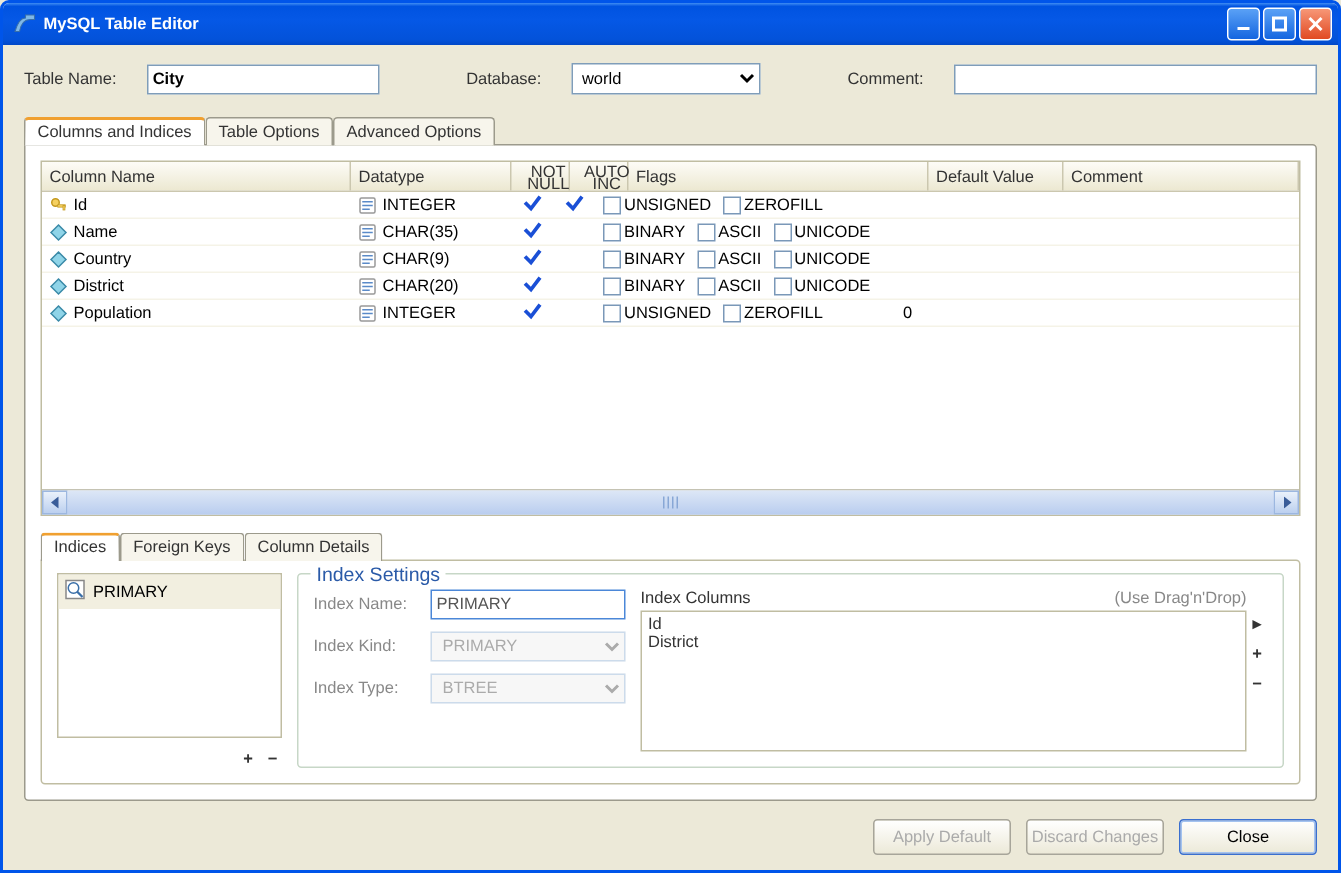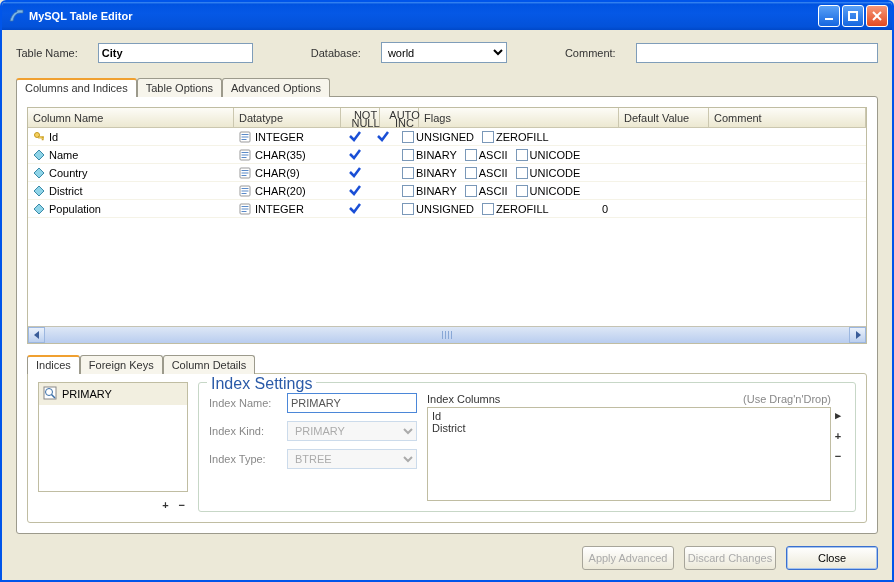--- a/index.html
+++ b/index.html
@@ -63,21 +63,21 @@
 
 .subtabs { display: flex; align-items: flex-end; margin-top: 10px; z-index: 2; position: relative; }
 .subpanel-wrap { border: 1px solid #c0bda2; border-radius: 0 3px 3px 3px; background: #fff; padding: 8px 10px 10px 10px; display: flex; gap: 10px; min-height: 150px; }
 
 .indexlist { width: 150px; display: flex; flex-direction: column; }
 .indexlist .list { border: 1px solid #c0bda2; flex: 1; background: #fff; overflow: hidden; }
 .indexlist .item { display: flex; align-items: center; gap: 5px; padding: 3px 4px; background: #f2efe0; }
 .indexlist .addremove { text-align: right; padding-top: 4px; font-size: 14px; font-weight: bold; color: #333; letter-spacing: 3px; }
 
 .fieldset { border: 1px solid #c7d7c7; flex: 1; border-radius: 3px; padding: 10px 10px 10px 10px; position: relative; }
-.fieldset .legend { position: absolute; top: -8px; left: 8px; background: #fff; padding: 0 4px; color: #2a5aa8; font-size: 16px; }
+.fieldset .legend { position: absolute; top: -8px; left: 8px; background: #fff; padding: 0 4px; color: #2a5aa8; font-size: 13px; }
 .setrow { display: flex; align-items: center; margin-bottom: 8px; gap: 8px; }
 .setrow .slabel { width: 70px; color: #888; }
 .setrow input, .setrow select { width: 130px; height: 20px; border: 1px solid #b7cde3; padding: 1px 3px; background: #f5f5f5; color: #888; }
 .setrow input.active { border-color: #4b87d8; background: #fff; color: #555; }
 
 .idxcols { display: flex; flex-direction: column; flex: 1; margin-left: 10px; }
 .idxcols .toprow2 { display: flex; justify-content: space-between; color: #333; margin-bottom: 2px; }
 .idxcols .hint { color: #888; }
 .idxcols .listbox { border: 1px solid #c0bda2; background: #fff; flex: 1; padding: 2px 4px; color: #333; }
 .sidebtns { display: flex; flex-direction: column; gap: 8px; justify-content: flex-start; padding-top: 16px; font-size: 14px; font-weight: bold; color: #333; width: 14px; align-items: center; }
@@ -432,19 +432,19 @@
             <span>▸</span>
             <span>+</span>
             <span>−</span>
           </div>
         </div>
       </div>
 
     </div>
 
     <div class="footer">
-      <button class="btn disabled">Apply Advanced</button>
+      <button class="btn disabled">Apply Default</button>
       <button class="btn disabled">Discard Changes</button>
       <button class="btn primary">Close</button>
     </div>
 
   </div>
 </div>
 
 </body></html>

